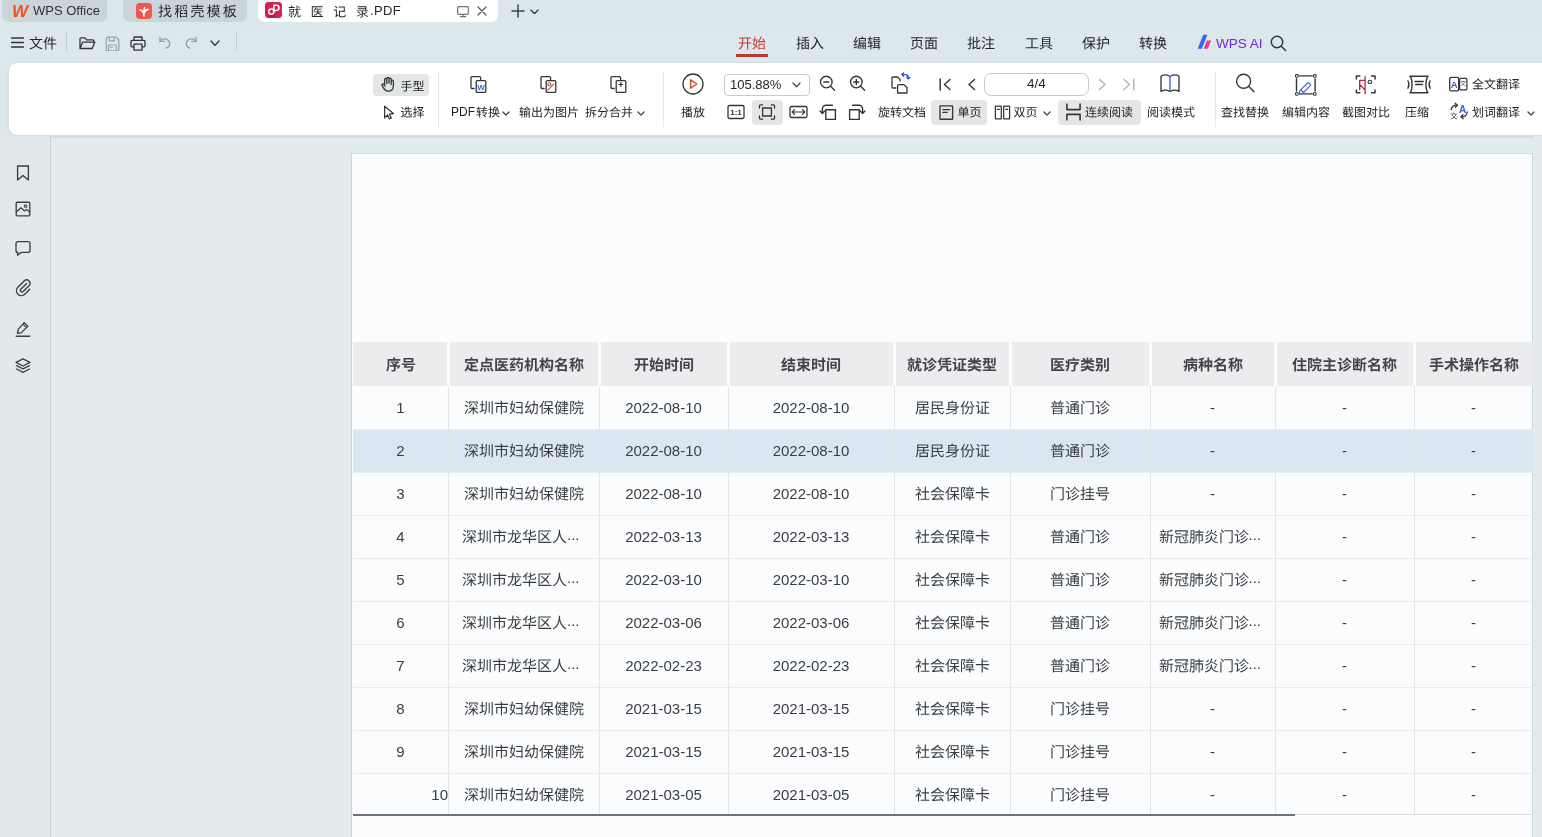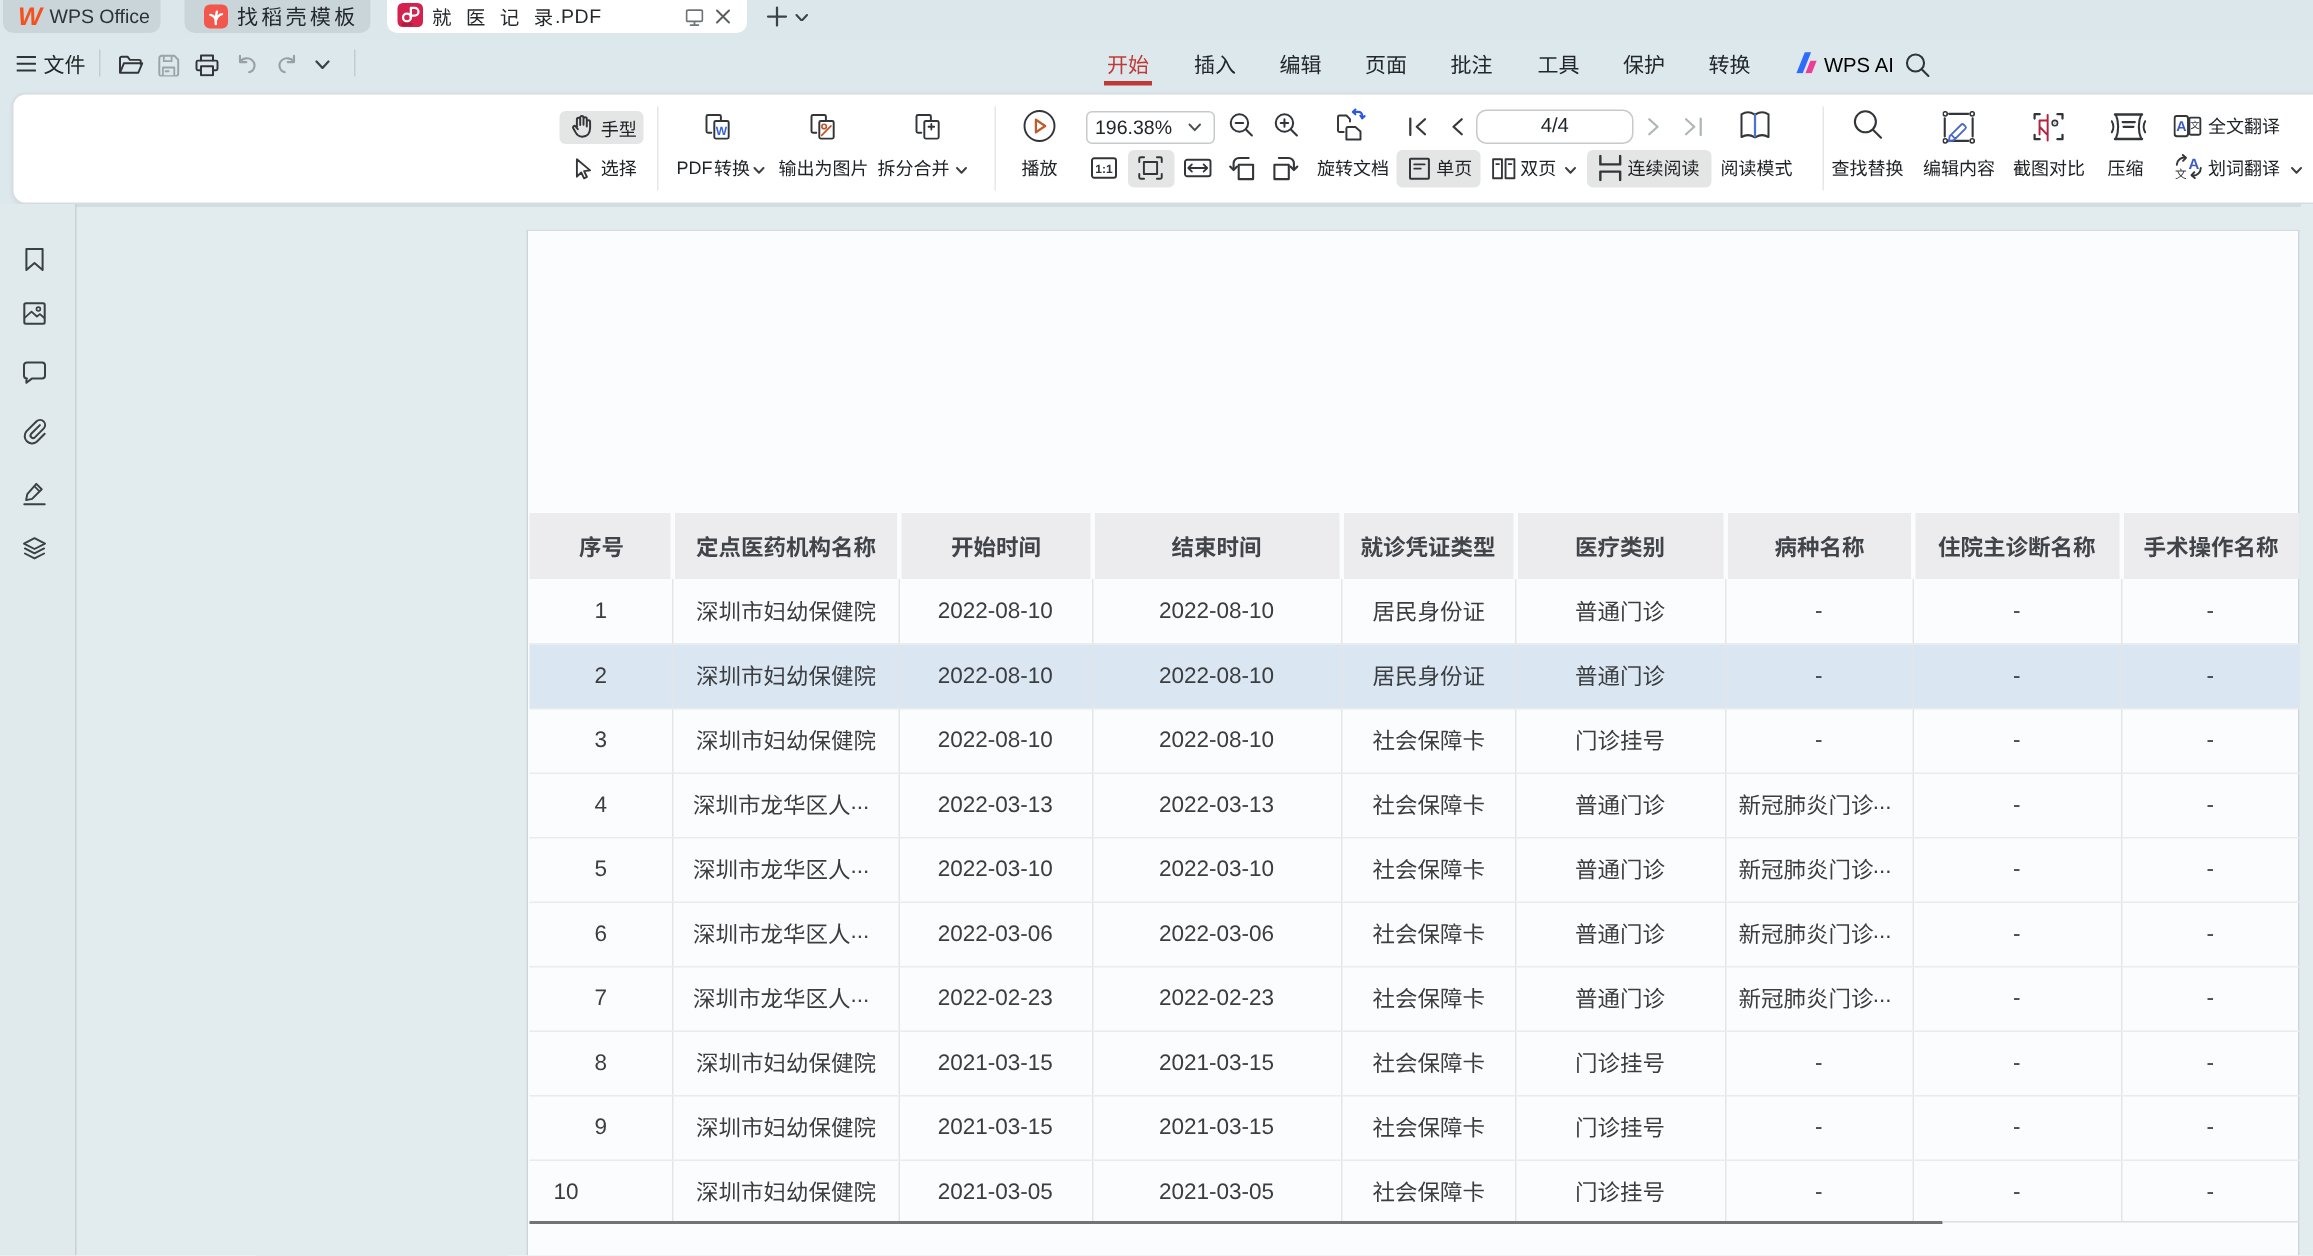--- a/index.html
+++ b/index.html
@@ -115,21 +115,21 @@
     </svg>
     <svg style="position:absolute;left:1139.0px;top:36.0px;" width="28.0" height="14" viewBox="0 0 2000 1000" fill="#22272a">
       <use href="#g25" x="0"></use>
       <use href="#g26" x="1000"></use>
     </svg>
     <div class="ab" style="left:736px;top:54px;width:32px;height:2.5px;background:#bf3a36"></div>
     <svg style="position:absolute;left:1196px;top:34px;" width="16" height="15" viewBox="0 0 16 15" fill="none" stroke-linecap="round" stroke-linejoin="round">
       <path d="M1.6 14.8 L7.2 0.8 H11.4 L5.8 14.8 Z" fill="#2f6bfa" stroke="none"></path>
       <path d="M7.6 14.8 L10.9 6.5 H15.1 L11.8 14.8 Z" fill="#ee3d96" stroke="none"></path>
     </svg>
-    <div style="position:absolute;left:1216px;top:26px;width:44px;height:36px;font-size:13.5px;color:#000000;font-weight:400;text-align:left;line-height:36px;letter-spacing:0px;white-space:nowrap;">WPS AI</div>
+    <div style="position:absolute;left:1216px;top:26px;width:44px;height:36px;font-size:13.5px;color:#6d28d9;font-weight:400;text-align:left;line-height:36px;letter-spacing:0px;white-space:nowrap;">WPS AI</div>
     <svg style="position:absolute;left:1270px;top:35px;" width="17" height="17" viewBox="0 0 17 17" fill="none" stroke-linecap="round" stroke-linejoin="round">
       <circle cx="7" cy="7" r="5.7" stroke="#2e3438" stroke-width="1.4"></circle>
       <path d="M11.3 11.3 L15.6 15.6" stroke="#2e3438" stroke-width="1.4"></path>
     </svg>
     <div class="ab" style="left:8px;top:62px;width:1544px;height:74px;background:#fff;border:1px solid #d6dde0;border-radius:9px;box-shadow:0 1px 3px rgba(40,60,70,.07)"></div>
     <div class="ab" style="left:438px;top:71px;width:1px;height:56px;background:#e5e7e8"></div>
     <div class="ab" style="left:663px;top:71px;width:1px;height:56px;background:#e5e7e8"></div>
     <div class="ab" style="left:1215px;top:71px;width:1px;height:56px;background:#e5e7e8"></div>
     <div class="ab" style="left:373px;top:73.5px;width:56px;height:22px;background:#e4e5e5;border-radius:4px"></div>
     <svg style="position:absolute;left:379px;top:75px;" width="18" height="18" viewBox="0 0 18 18" fill="none" stroke-linecap="round" stroke-linejoin="round">
@@ -188,21 +188,21 @@
     </svg>
     <svg style="position:absolute;left:682px;top:73px;" width="22" height="22" viewBox="0 0 22 22" fill="none" stroke-linecap="round" stroke-linejoin="round">
       <circle cx="11" cy="11" r="10" stroke="#333639" stroke-width="1.3"></circle>
       <path d="M8.6 6.8 L14.8 11 L8.6 15.2 Z" stroke="#c05a28" stroke-width="1.5"></path>
     </svg>
     <svg style="position:absolute;left:681.0px;top:106.0px;" width="24.0" height="12" viewBox="0 0 2000 1000" fill="#1f2326">
       <use href="#g40" x="0"></use>
       <use href="#g41" x="1000"></use>
     </svg>
     <div class="ab" style="left:724px;top:73.5px;width:86px;height:22px;background:#fff;border:1px solid #c6cacc;border-radius:4px"></div>
-    <div style="position:absolute;left:730px;top:73.5px;width:52px;height:22px;font-size:13px;color:#222628;font-weight:400;text-align:left;line-height:22px;letter-spacing:0px;white-space:nowrap;">196.38%</div>
+    <div style="position:absolute;left:730px;top:73.5px;width:52px;height:22px;font-size:13px;color:#222628;font-weight:400;text-align:left;line-height:22px;letter-spacing:0px;white-space:nowrap;">105.88%</div>
     <svg style="position:absolute;left:792px;top:82px;" width="9" height="5.58" viewBox="0 0 9 5.58" fill="none" stroke-linecap="round" stroke-linejoin="round">
       <path d="M1 1 L4.5 4.78 L8 1" stroke="#4a4f52" stroke-width="1.3"></path>
     </svg>
     <svg style="position:absolute;left:819px;top:75px;" width="18" height="18" viewBox="0 0 18 18" fill="none" stroke-linecap="round" stroke-linejoin="round">
       <circle cx="7.3" cy="7" r="5.8" stroke="#333639" stroke-width="1.35"></circle>
       <path d="M11.6 11.3 L15.6 15.3 M4.8 7 h5" stroke="#333639" stroke-width="1.35"></path>
     </svg>
     <svg style="position:absolute;left:849px;top:75px;" width="18" height="18" viewBox="0 0 18 18" fill="none" stroke-linecap="round" stroke-linejoin="round">
       <circle cx="7.3" cy="7" r="5.8" stroke="#333639" stroke-width="1.35"></circle>
       <path d="M11.6 11.3 L15.6 15.3 M4.8 7 h5 M7.3 4.5 v5" stroke="#333639" stroke-width="1.35"></path>
@@ -782,21 +782,21 @@
     </svg>
     <svg style="position:absolute;left:1050.0px;top:744.3px;" width="60.0" height="15" viewBox="0 0 4000 1000" fill="#3b3e41">
       <use href="#g113" x="0"></use>
       <use href="#g114" x="1000"></use>
       <use href="#g119" x="2000"></use>
       <use href="#g120" x="3000"></use>
     </svg>
     <div style="position:absolute;left:1150px;top:730.3px;width:125px;height:43.1px;font-size:15px;color:#3b3e41;font-weight:400;text-align:center;line-height:43.1px;letter-spacing:0px;white-space:nowrap;">-</div>
     <div style="position:absolute;left:1275px;top:730.3px;width:139px;height:43.1px;font-size:15px;color:#3b3e41;font-weight:400;text-align:center;line-height:43.1px;letter-spacing:0px;white-space:nowrap;">-</div>
     <div style="position:absolute;left:1414px;top:730.3px;width:119px;height:43.1px;font-size:15px;color:#3b3e41;font-weight:400;text-align:center;line-height:43.1px;letter-spacing:0px;white-space:nowrap;">-</div>
-    <div style="position:absolute;left:353px;top:773.4px;width:95px;height:43.1px;font-size:15px;color:#3b3e41;font-weight:400;text-align:left;line-height:43.1px;letter-spacing:0px;white-space:nowrap;padding-left:16px;">10</div>
+    <div style="position:absolute;left:353px;top:773.4px;width:95px;height:43.1px;font-size:15px;color:#3b3e41;font-weight:400;text-align:right;line-height:43.1px;letter-spacing:0px;white-space:nowrap;padding-left:16px;">10</div>
     <svg style="position:absolute;left:463.5px;top:787.4px;" width="120.0" height="15" viewBox="0 0 8000 1000" fill="#3b3e41">
       <use href="#g99" x="0"></use>
       <use href="#g100" x="1000"></use>
       <use href="#g101" x="2000"></use>
       <use href="#g102" x="3000"></use>
       <use href="#g103" x="4000"></use>
       <use href="#g23" x="5000"></use>
       <use href="#g104" x="6000"></use>
       <use href="#g105" x="7000"></use>
     </svg>

